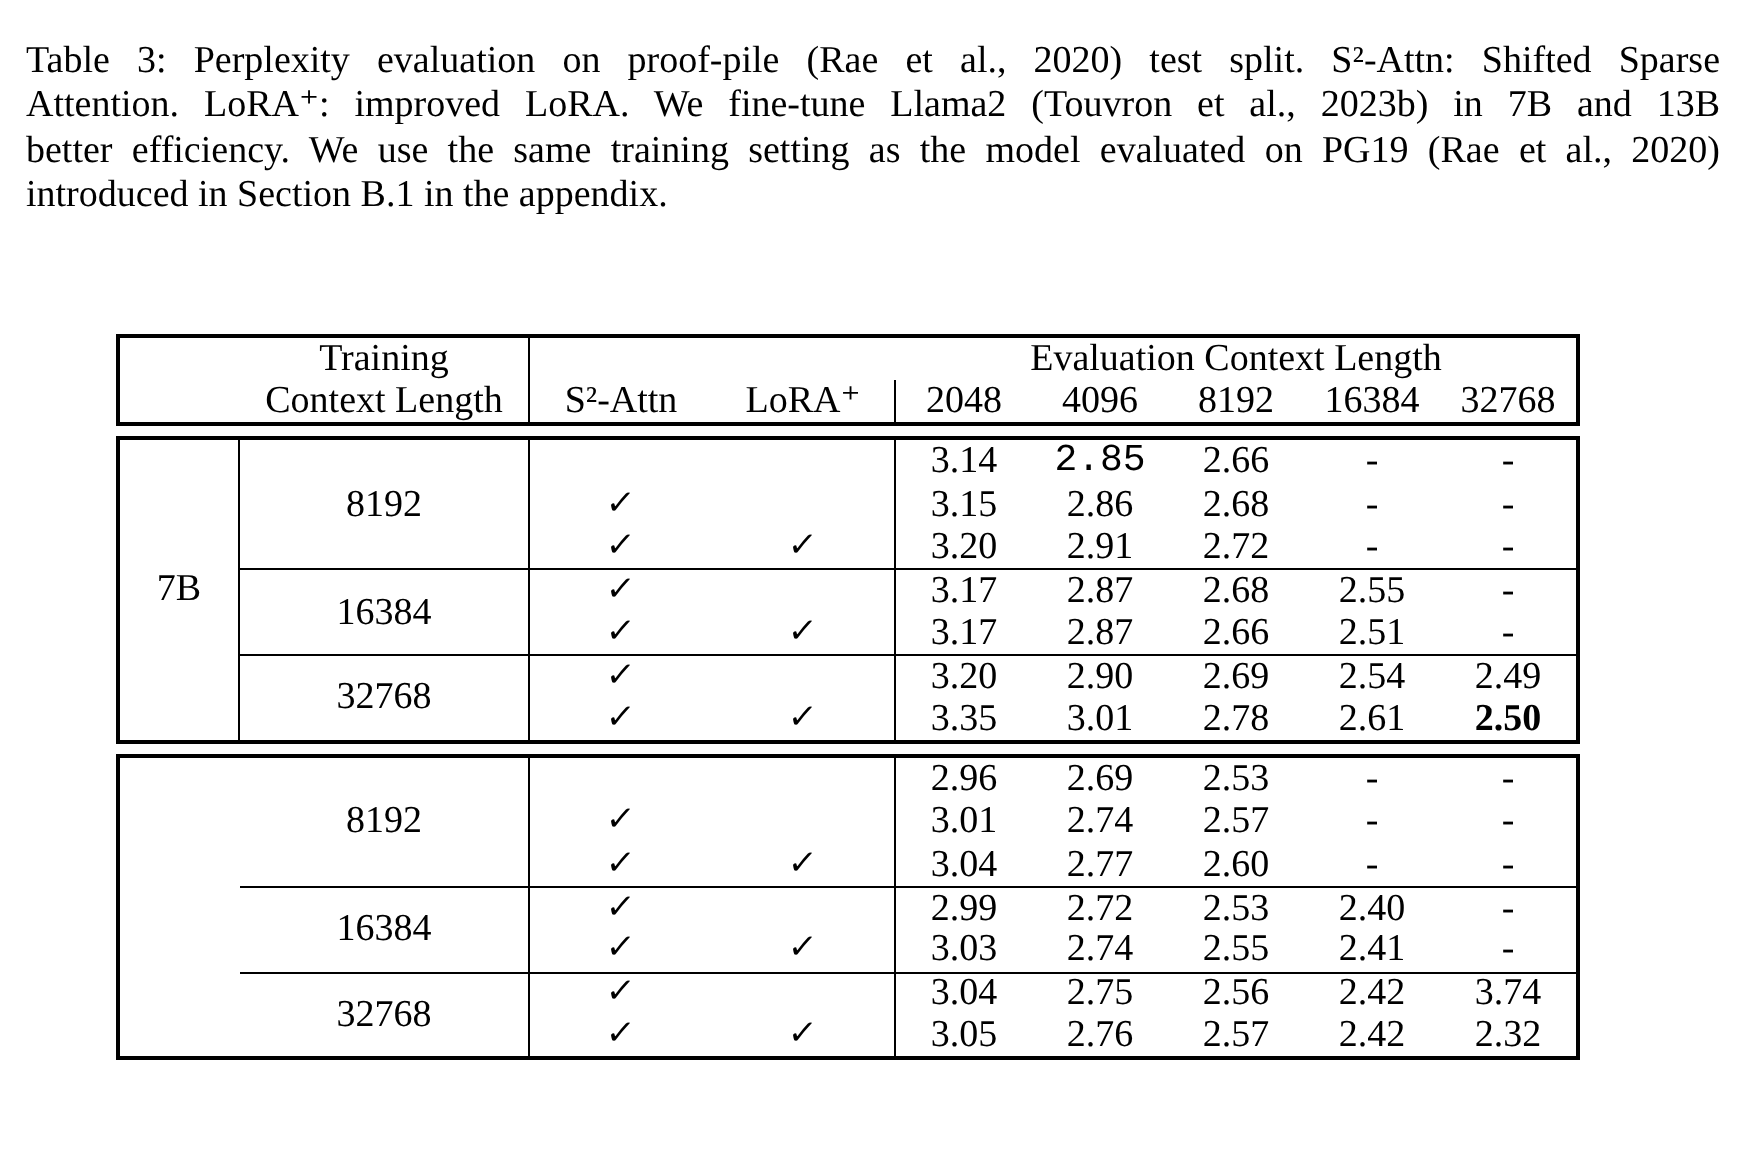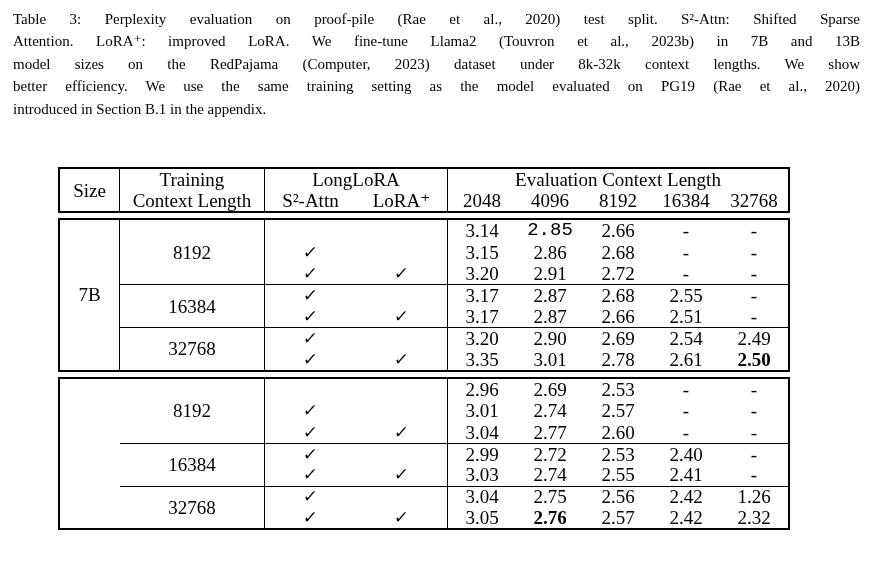--- a/index.html
+++ b/index.html
@@ -11,23 +11,23 @@
     position: relative;
     width: 872px;
     height: 582px;
     font-family: "Liberation Serif", "DejaVu Serif", serif;
     color: #000000;
     overflow: hidden;
   }
   .caption {
     position: absolute;
     left: 13px;
-    top: 8px;
+    top: 20px;
     width: 847px;
-    font-size: 15px;
+    font-size: 19px;
   }
   .cap-line {
     text-align: justify;
     text-align-last: justify;
     line-height: 22.4px;
   }
   .cap-line.last {
     text-align-last: left;
   }
   .table-wrap {
@@ -66,34 +66,31 @@
     font-size: 17px;
     transform: skewX(-6deg);
   }
 </style>
 </head>
 <body>
 
 <div class="caption">
   <div class="cap-line">Table 3: Perplexity evaluation on proof-pile (Rae et al., 2020) test split. S²-Attn: Shifted Sparse</div>
   <div class="cap-line">Attention. LoRA⁺: improved LoRA. We fine-tune Llama2 (Touvron et al., 2023b) in 7B and 13B</div>
-  <div class="cap-line">model sizes on the RedPajama (Computer, 2023) dataset under 8k-32k context lengths. We show</div>
   <div class="cap-line">better efficiency. We use the same training setting as the model evaluated on PG19 (Rae et al., 2020)</div>
   <div class="cap-line last">introduced in Section B.1 in the appendix.</div>
 </div>
 
 <div class="table-wrap">
 
   <div class="tbox head">
-    <div class="cell br" style="grid-column:1; grid-row:1/3">Size</div>
     <div class="cell br two-line" style="grid-column:2; grid-row:1/3">
       <div>Training</div>
       <div>Context Length</div>
     </div>
-    <div class="cell br" style="grid-column:3/5; grid-row:1">LongLoRA</div>
     <div class="cell" style="grid-column:3; grid-row:2">S²-Attn</div>
     <div class="cell br" style="grid-column:4; grid-row:2">LoRA⁺</div>
     <div class="cell" style="grid-column:5/10; grid-row:1">Evaluation Context Length</div>
     <div class="cell" style="grid-column:5; grid-row:2">2048</div>
     <div class="cell" style="grid-column:6; grid-row:2">4096</div>
     <div class="cell" style="grid-column:7; grid-row:2">8192</div>
     <div class="cell" style="grid-column:8; grid-row:2">16384</div>
     <div class="cell" style="grid-column:9; grid-row:2">32768</div>
   </div>
 
@@ -223,27 +220,27 @@
       <div class="cell" style="grid-area: 5 / 9;">-</div>
       <div class="cell br gt" style="grid-area: 6 / 2 / 8;">32768</div>
       <div class="cell gt" style="grid-area: 6 / 3;">
         <span class="check">✓</span>
       </div>
       <div class="cell br gt" style="grid-area: 6 / 4;"></div>
       <div class="cell gt" style="grid-area: 6 / 5;">3.04</div>
       <div class="cell gt" style="grid-area: 6 / 6;">2.75</div>
       <div class="cell gt" style="grid-area: 6 / 7;">2.56</div>
       <div class="cell gt" style="grid-area: 6 / 8;">2.42</div>
-      <div class="cell gt" style="grid-area: 6 / 9;">1.26</div>
+      <div class="cell gt" style="grid-area: 6 / 9;">3.74</div>
       <div class="cell" style="grid-area: 7 / 3;">
         <span class="check">✓</span>
       </div>
       <div class="cell br" style="grid-area: 7 / 4;">
         <span class="check">✓</span>
       </div>
       <div class="cell" style="grid-area: 7 / 5;">3.05</div>
-      <div class="cell" style="grid-area: 7 / 6; font-weight: bold;">2.76</div>
+      <div class="cell" style="grid-area: 7 / 6;">2.76</div>
       <div class="cell" style="grid-area: 7 / 7;">2.57</div>
       <div class="cell" style="grid-area: 7 / 8;">2.42</div>
       <div class="cell" style="grid-area: 7 / 9;">2.32</div>
     </div>
 
 </div>
 
 </body></html>

